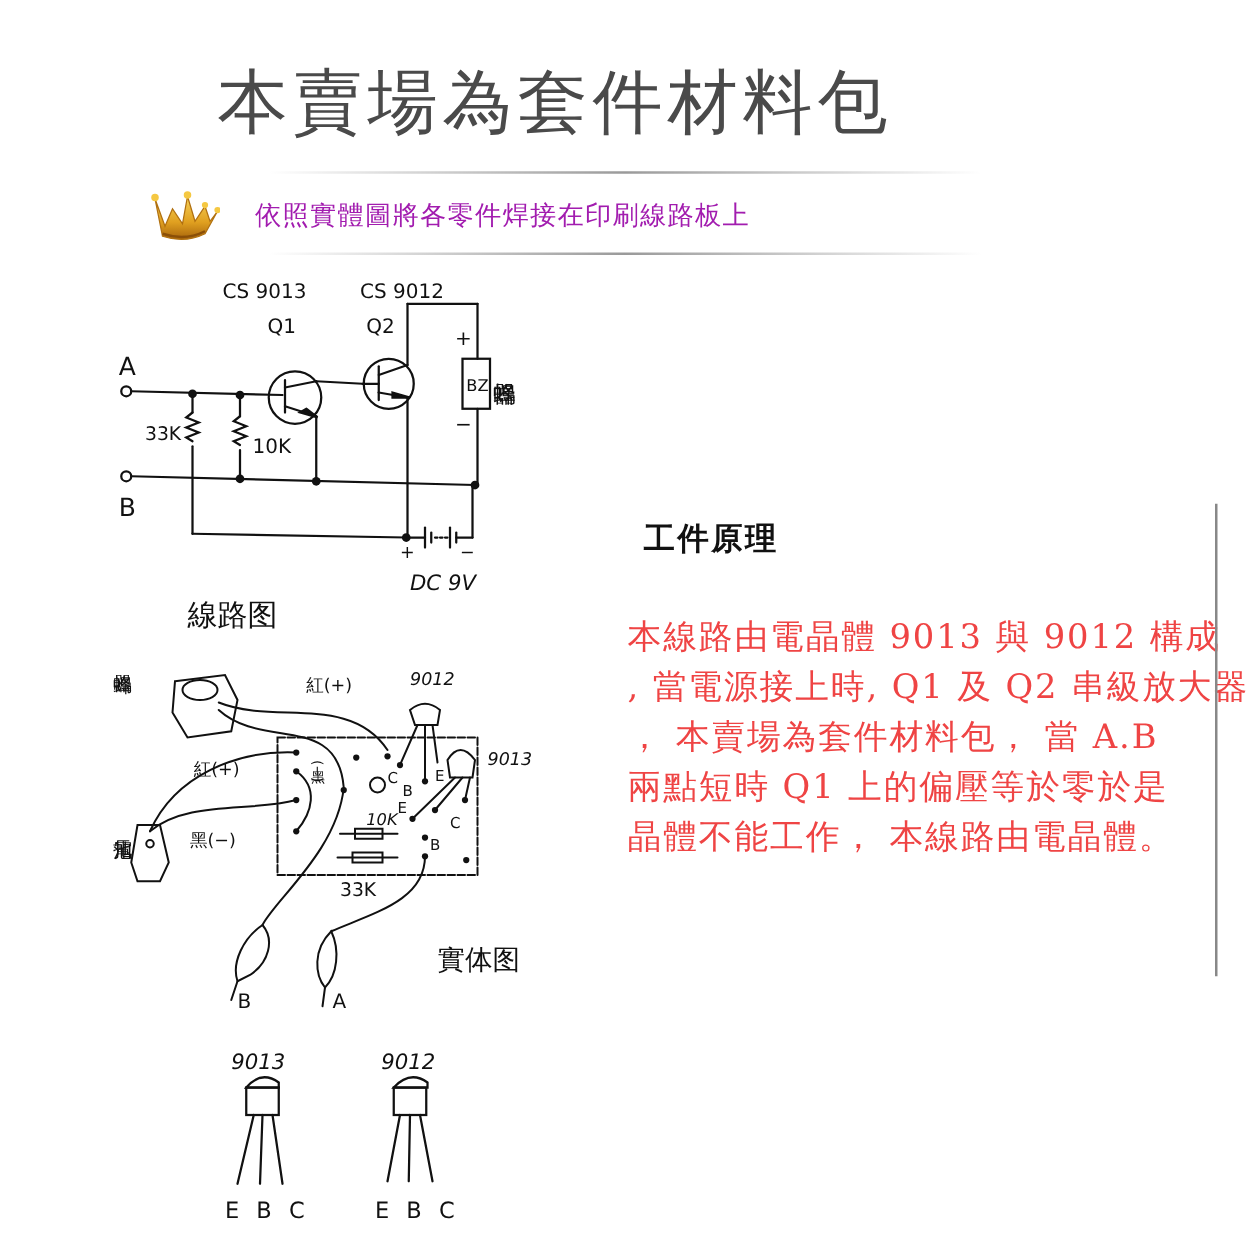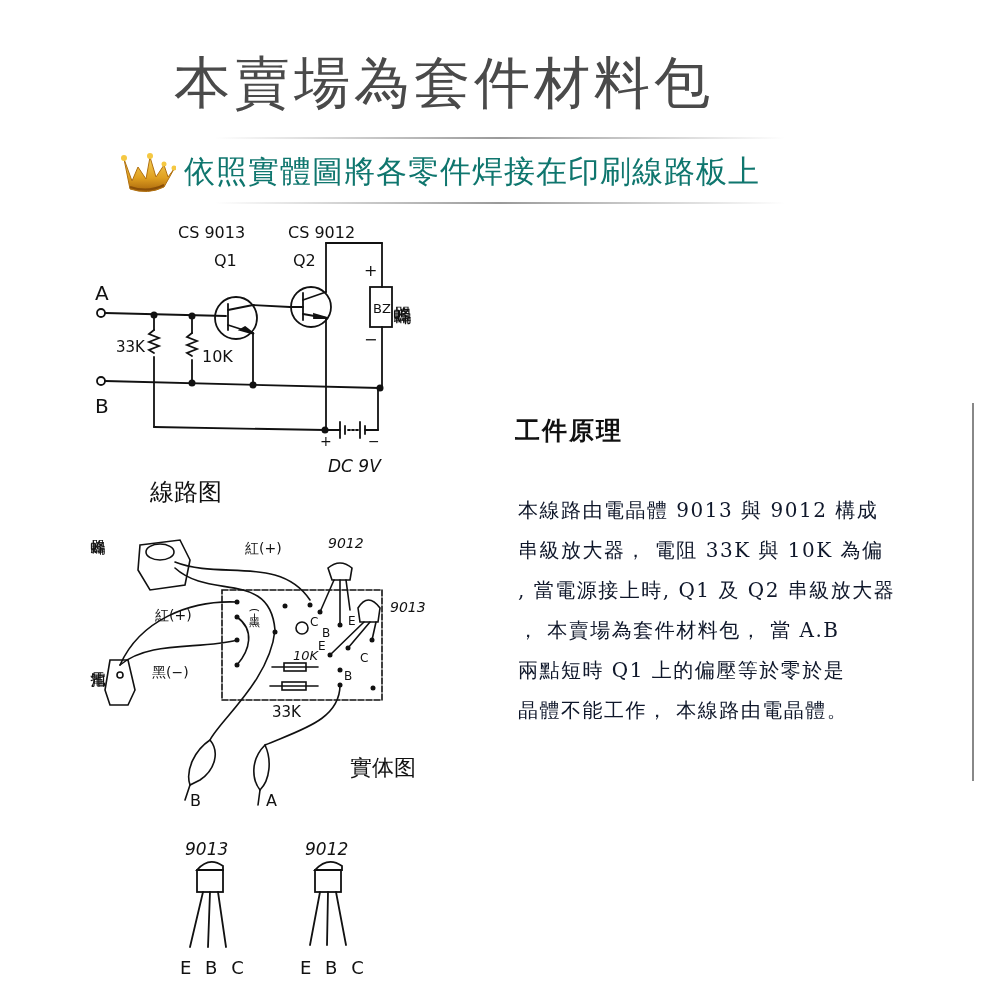--- a/index.html
+++ b/index.html
@@ -16,32 +16,32 @@
       position: absolute; left: 215px; width: 570px; height: 2px;
       background: linear-gradient(to right, rgba(150,150,150,0), #9a9a9a 50%, rgba(150,150,150,0));
     }
     .subtitle-row {
       position: absolute; left: 118px; top: 148px; height: 48px;
       display: flex; align-items: center;
     }
     .crown { width: 58px; height: 42px; margin-right: 8px; }
     .subtitle {
       font-family: "DejaVu Sans", sans-serif; font-weight: 300;
-      font-size: 31px; color: #0f766e; letter-spacing: 1px; white-space: nowrap;
+      font-size: 21px; color: #a21caf; letter-spacing: 1px; white-space: nowrap; margin-left: 20px;
     }
     .sketch { position: absolute; left: 80px; top: 210px; }
     .hand { font-family: "DejaVu Sans", sans-serif; fill: #111; }
     .principle-title {
       position: absolute; left: 515px; top: 414px;
       font-family: "DejaVu Serif", serif; font-size: 25px; font-weight: bold; color: #111;
       letter-spacing: 2px;
     }
     .principle-body {
-      position: absolute; left: 518px; top: 490px; width: 460px;
-      font-family: "DejaVu Serif", serif; font-size: 20px; color: #0f172a;
+      position: absolute; left: 502px; top: 490px; width: 460px;
+      font-family: "DejaVu Serif", serif; font-size: 27px; color: #ef4444;
       line-height: 40px; letter-spacing: 1.5px;
     }
     .principle-body div { white-space: nowrap; }
     .vrule {
       position: absolute; left: 972px; top: 403px; width: 2px; height: 378px; background: #888;
     }
   </style>
 </head>
 <body>
 
@@ -242,19 +242,18 @@
   </g>
   <g class="hand" font-size="18">
     <text x="180" y="974" letter-spacing="4">E B C</text>
     <text x="300" y="974" letter-spacing="4">E B C</text>
   </g>
 </svg>
 
 <div class="principle-title">工件原理</div>
 <div class="principle-body">
   <div>本線路由電晶體 9013 與 9012 構成</div>
-  <div>串級放大器， 電阻 33K 與 10K 為偏</div>
   <div>, 當電源接上時, Q1 及 Q2 串級放大器</div>
   <div>， 本賣場為套件材料包， 當 A.B</div>
   <div>兩點短時 Q1 上的偏壓等於零於是</div>
   <div>晶體不能工作， 本線路由電晶體。</div>
 </div>
 <div class="vrule"></div>
 
 </body></html>

